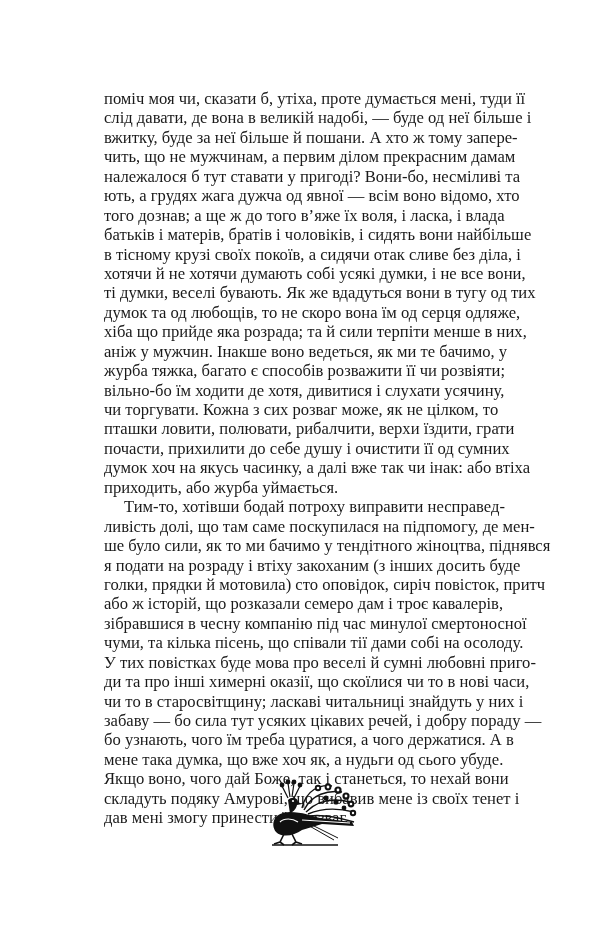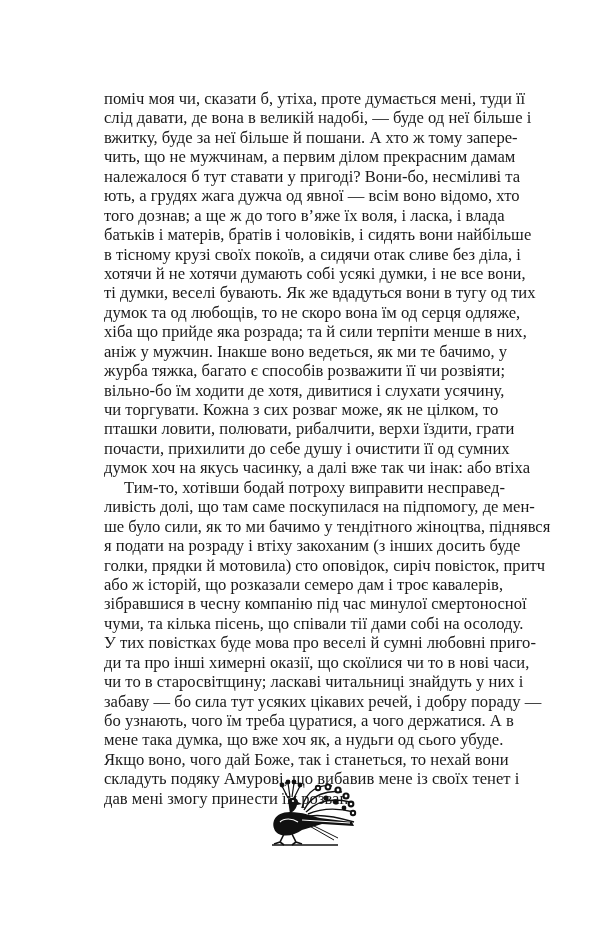--- a/index.html
+++ b/index.html
@@ -70,20 +70,21 @@
       <span class="line">ті думки, веселі бувають. Як же вдадуться вони в тугу од тих</span>
       <span class="line">думок та од любощів, то не скоро вона їм од серця одляже,</span>
       <span class="line">хіба що прийде яка розрада; та й сили терпіти менше в них,</span>
       <span class="line">аніж у мужчин. Інакше воно ведеться, як ми те бачимо, у</span>
       <span class="line">журба тяжка, багато є способів розважити її чи розвіяти;</span>
       <span class="line">вільно-бо їм ходити де хотя, дивитися і слухати усячину,</span>
       <span class="line">чи торгувати. Кожна з сих розваг може, як не цілком, то</span>
       <span class="line">пташки ловити, полювати, рибалчити, верхи їздити, грати</span>
       <span class="line">почасти, прихилити до себе душу і очистити її од сумних</span>
       <span class="line">думок хоч на якусь часинку, а далі вже так чи інак: або втіха</span>
+      <span class="line last">приходить, або журба уймається.</span>
     </div>
     <div>
       <span class="line indent">Тим-то, хотівши бодай потроху виправити несправед-</span>
       <span class="line">ливість долі, що там саме поскупилася на підпомогу, де мен-</span>
       <span class="line">ше було сили, як то ми бачимо у тендітного жіноцтва, піднявся</span>
       <span class="line">я подати на розраду і втіху закоханим (з інших досить буде</span>
       <span class="line">голки, прядки й мотовила) сто оповідок, сиріч повісток, притч</span>
       <span class="line">або ж історій, що розказали семеро дам і троє кавалерів,</span>
       <span class="line">зібравшися в чесну компанію під час минулої смертоносної</span>
       <span class="line">чуми, та кілька пісень, що співали тії дами собі на осолоду.</span>

